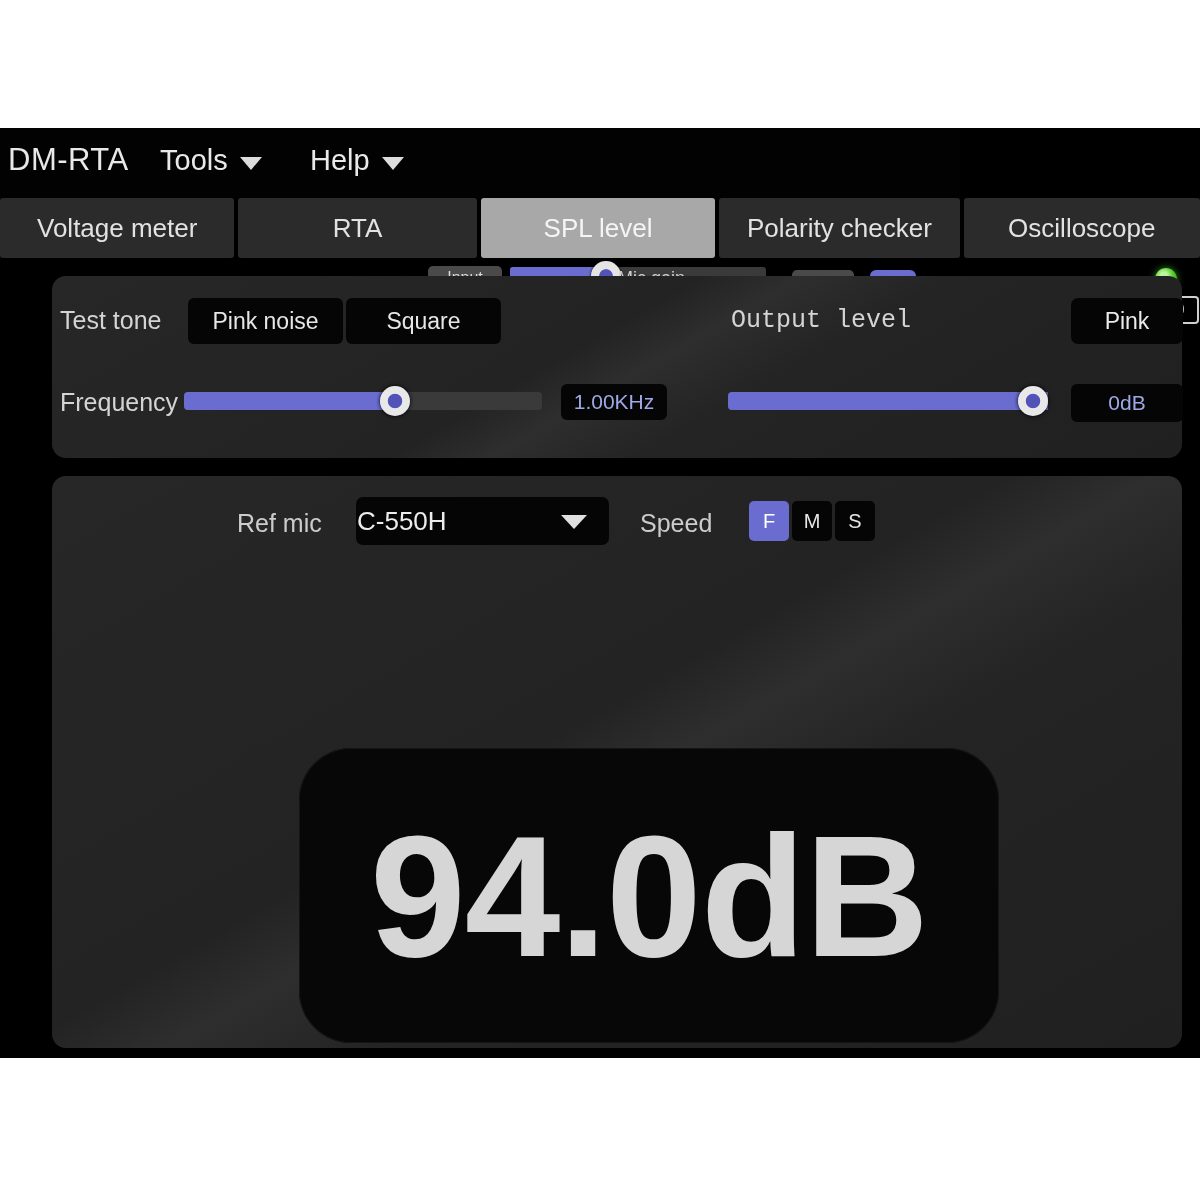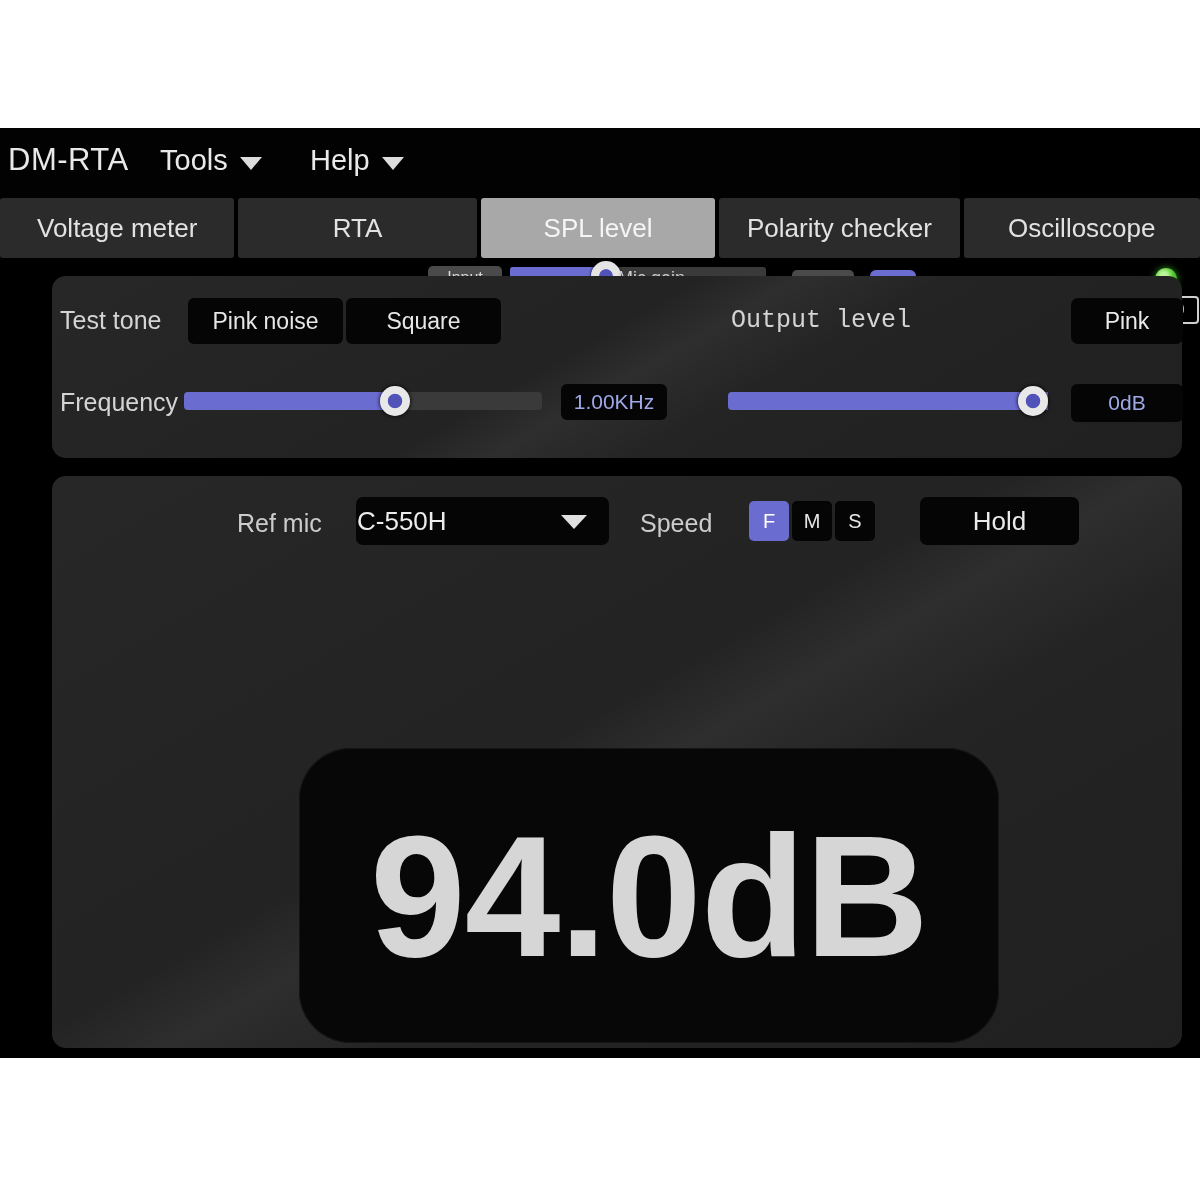--- a/index.html
+++ b/index.html
@@ -289,21 +289,20 @@
     </div>
 
     <div class="lbl" style="left:588px;top:33px;font-size:25px;color:#cccccc;">Speed</div>
 
     <div class="seg-group" style="left:697px;top:25px;">
       <div class="seg speed-seg on">F</div>
       <div class="seg speed-seg">M</div>
       <div class="seg speed-seg">S</div>
     </div>
 
-    <div class="btn-dark" style="left:868px;top:21px;width:159px;height:48px;font-size:26px;">Hold</div>
 
     <div class="readout">
       <span class="readout-text">94.0dB</span>
     </div>
 
   </div>
 
 </div>
 
 </body></html>

